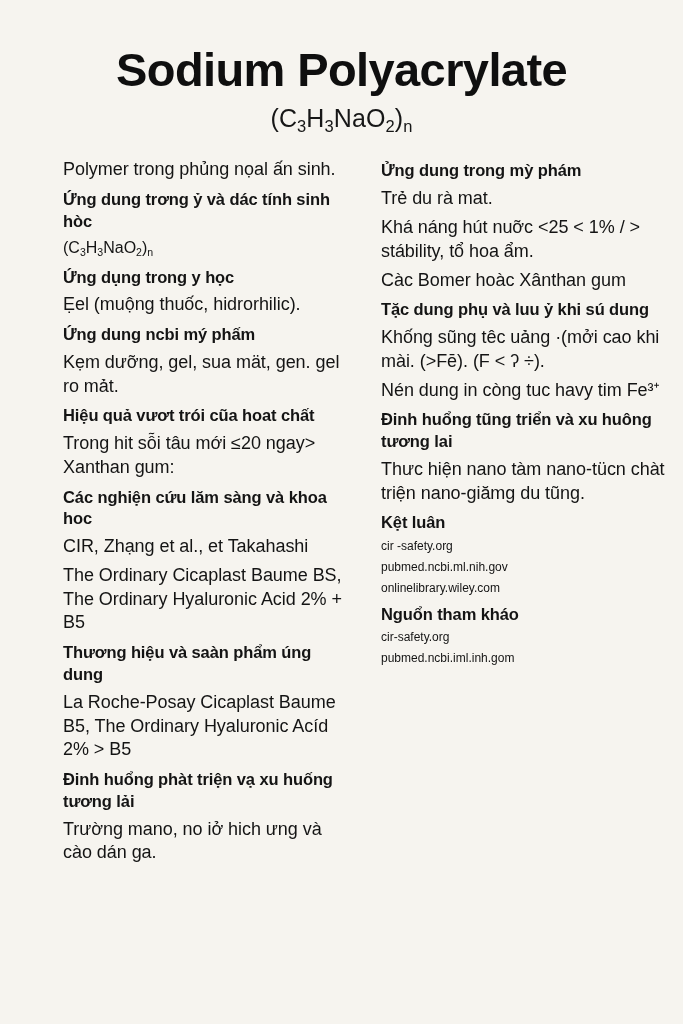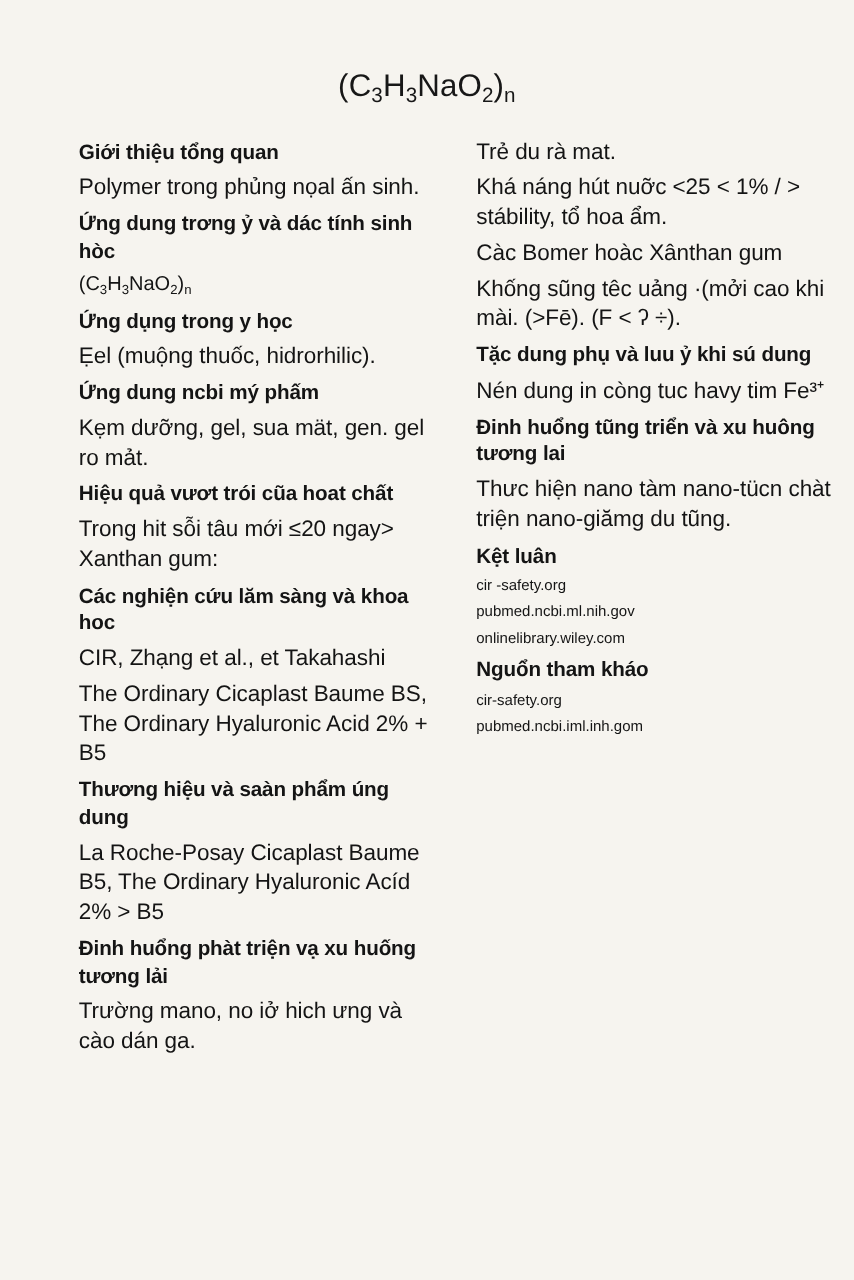--- a/index.html
+++ b/index.html
@@ -144,31 +144,28 @@
   }
   .body-text sub {
     font-size: 0.66em;
     vertical-align: -0.28em;
   }
 </style>
 </head>
 <body>
 
 <div id="header">
+  <h1 id="doc-title">Sodium Polyacrylate</h1>
   <div id="doc-formula">
     <span>(C</span><sub>3</sub><span>H</span><sub>3</sub><span>NaO</span><sub>2</sub><span>)</span><sub>n</sub>
   </div>
 </div>
 
 <div id="columns">
   <div class="column" id="column-left">
-      <div class="row heading">
-        <span class="marker"></span>
-        <span class="body-text">Giới thiệu tổng quan</span>
-      </div>
       <div class="row bullet">
         <span class="marker"></span>
         <span class="body-text">Polymer trong phủng nọal ấn sinh.</span>
       </div>
       <div class="row heading">
         <span class="marker"></span>
         <span class="body-text">Ứng dung trơng ỷ và dác tính sinh hòc</span>
       </div>
       <div class="row plain">
         <span class="marker"></span>
@@ -221,39 +218,43 @@
       <div class="row heading">
         <span class="marker"></span>
         <span class="body-text">Đinh huổng phàt triện vạ xu huống tương lải</span>
       </div>
       <div class="row bullet">
         <span class="marker"></span>
         <span class="body-text">Trường mano, no iở hich ưng và cào dán ga.</span>
       </div>
     </div>
   <div class="column" id="column-right">
+      <div class="row heading">
+        <span class="marker"></span>
+        <span class="body-text">Ửng dung trong mỳ phám</span>
+      </div>
       <div class="row bullet">
         <span class="marker"></span>
         <span class="body-text">Trẻ du rà mat.</span>
       </div>
       <div class="row bullet">
         <span class="marker"></span>
         <span class="body-text">Khá náng hút nuỡc &lt;25 &lt; 1% / &gt; stábility, tổ hoa ẩm.</span>
       </div>
       <div class="row bullet">
         <span class="marker"></span>
         <span class="body-text">Càc Bomer hoàc Xânthan gum</span>
       </div>
+      <div class="row heading">
+        <span class="marker"></span>
+        <span class="body-text">Tặc dung phụ và luu ỷ khi sú dung</span>
+      </div>
       <div class="row bullet">
         <span class="marker"></span>
         <span class="body-text">Khống sũng têc uảng ·(mởi cao khi mài. (&gt;Fē). (F &lt; ʔ ÷).</span>
-      </div>
-      <div class="row heading">
-        <span class="marker"></span>
-        <span class="body-text">Tặc dung phụ và luu ỷ khi sú dung</span>
       </div>
       <div class="row bullet">
         <span class="marker"></span>
         <span class="body-text">Nén dung in còng tuc havy tim Fe³⁺</span>
       </div>
       <div class="row heading">
         <span class="marker"></span>
         <span class="body-text">Đinh huổng tũng triển và xu huông tương lai</span>
       </div>
       <div class="row bullet">

